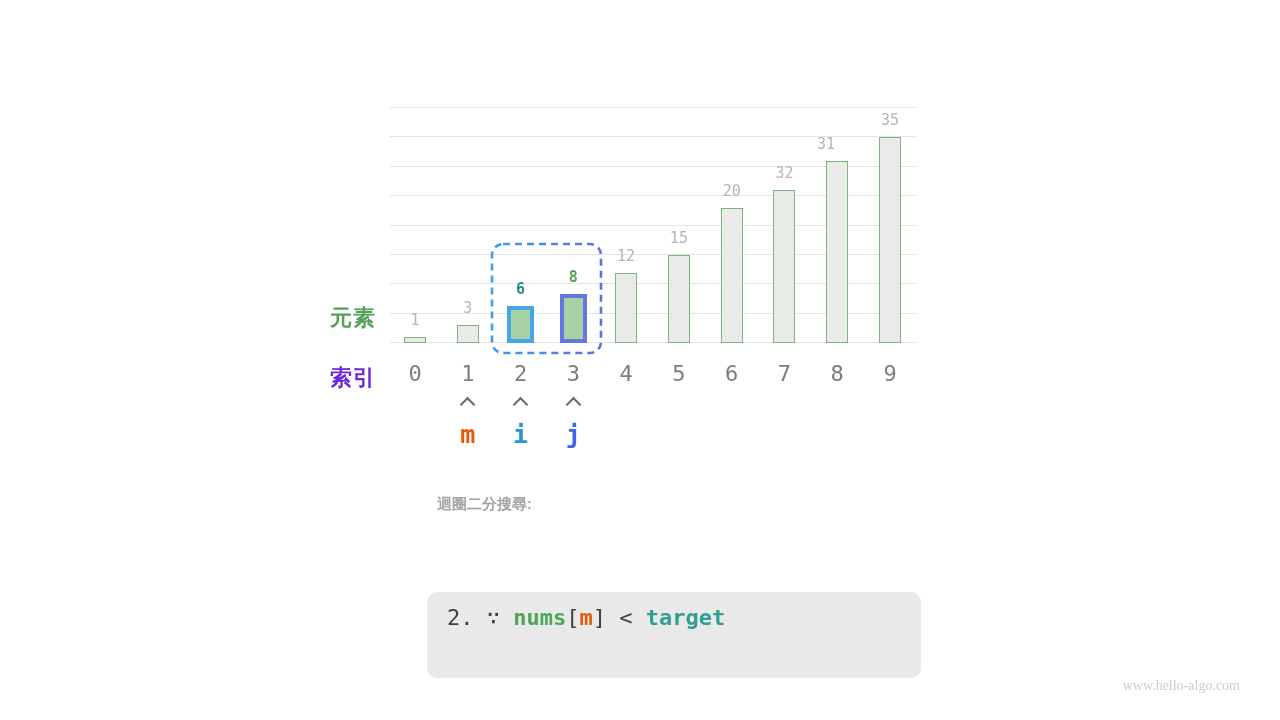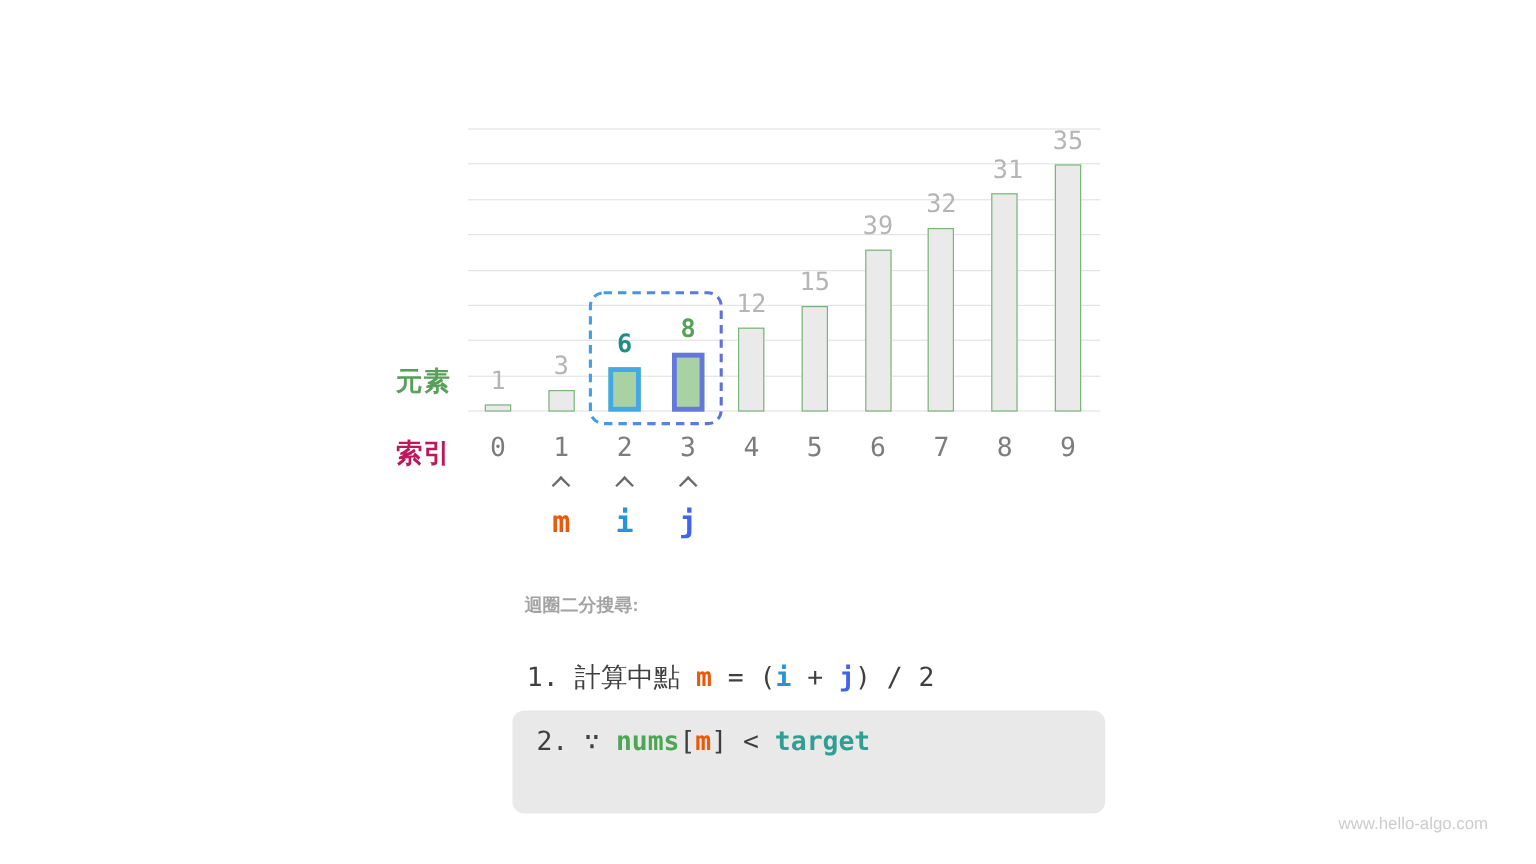--- a/index.html
+++ b/index.html
@@ -4,27 +4,27 @@
 <style>
   html,body{margin:0;padding:0;background:#fff;}
   .canvas{position:relative;width:1280px;height:720px;background:#fff;overflow:hidden;
           font-family:"Liberation Sans","DejaVu Sans",sans-serif;}
 
   
   .plot{position:absolute;left:390px;top:104px;width:527px;height:239px;}
   .gridline{position:absolute;left:0;width:100%;height:1px;background:#e3e3e3;}
   .bar{position:absolute;bottom:0;box-sizing:border-box;background:#eaeaea;border:1px solid #7ab57a;}
   .bar.hl{background:#a9d2a4;border-width:4px;}
-  .val-label{position:absolute;width:56px;text-align:center;font-size:21px;color:#b5b5b5;
+  .val-label{position:absolute;width:56px;text-align:center;font-size:15px;color:#b5b5b5;
              font-family:"DejaVu Sans Mono","Liberation Mono",monospace;}
   .sel-rect{position:absolute;left:490px;top:242px;width:114px;height:114px;pointer-events:none;}
 
   .row-label{position:absolute;font-size:22px;font-weight:bold;letter-spacing:1px;}
   .row-label.element{left:330px;top:303px;color:#57a05a;}
-  .row-label.index{left:330px;top:363px;color:#be185d;}
+  .row-label.index{left:330px;top:363px;color:#6d28d9;}
 
   .index-row{position:absolute;left:0;top:361px;width:1280px;height:30px;}
   .idx{position:absolute;width:40px;text-align:center;font-size:22px;color:#7d7d7d;
        font-family:"DejaVu Sans Mono","Liberation Mono",monospace;}
 
   .pointer-row{position:absolute;left:0;top:0;width:1280px;height:720px;pointer-events:none;}
   .arrow{position:absolute;width:9px;height:9px;border-left:2.5px solid #6a6a6a;
          border-top:2.5px solid #6a6a6a;transform:rotate(45deg);}
   .ptr{position:absolute;width:40px;text-align:center;font-size:25px;font-weight:bold;
        font-family:"DejaVu Sans Mono","Liberation Mono",monospace;}
@@ -44,21 +44,21 @@
   .seg.nums{color:#4ca653;font-weight:bold;}
   .seg.target{color:#2f9e93;font-weight:bold;}
 
   
   .step-badge{position:absolute;left:34px;top:641px;width:147px;height:50px;box-sizing:border-box;
               background:#fcfcfc;border:2px solid #a6a6a6;border-radius:9px;
               display:flex;align-items:center;justify-content:center;
               font-size:27px;font-weight:bold;color:#8d8d8d;letter-spacing:2px;
               font-family:"DejaVu Sans Mono","Liberation Mono",monospace;}
   .watermark{position:absolute;right:40px;top:678px;font-size:14px;color:#cccccc;
-             font-family:Liberation Sans, sans-serif;}
+             font-family:Liberation Serif, serif;}
 </style>
 </head>
 <body>
 
 <div class="canvas">
 
   <div class="plot" id="plot">
       <div class="gridline" style="bottom: 0px;"></div>
       <div class="gridline" style="bottom: 29.375px;"></div>
       <div class="gridline" style="bottom: 58.75px;"></div>
@@ -74,25 +74,25 @@
       <div class="val-label" style="left: 49.78px; bottom: 25.625px;">3</div>
       <div class="bar hl" style="left: 117.06px; width: 27px; height: 37.25px; border-color: rgb(69, 166, 232);"></div>
       <div class="val-label" style="left: 102.56px; bottom: 45.25px; color: rgb(33, 140, 132); font-weight: bold;">6</div>
       <div class="bar hl" style="left: 169.84px; width: 27px; height: 49px; border-color: rgb(101, 118, 221);"></div>
       <div class="val-label" style="left: 155.34px; bottom: 57px; color: rgb(85, 162, 87); font-weight: bold;">8</div>
       <div class="bar" style="left: 225.12px; width: 22px; height: 70.5px;"></div>
       <div class="val-label" style="left: 208.12px; bottom: 78.5px;">12</div>
       <div class="bar" style="left: 277.9px; width: 22px; height: 88.125px;"></div>
       <div class="val-label" style="left: 260.9px; bottom: 96.125px;">15</div>
       <div class="bar" style="left: 330.68px; width: 22px; height: 135.125px;"></div>
-      <div class="val-label" style="left: 313.68px; bottom: 143.125px;">39</div>
+      <div class="val-label" style="left: 313.68px; bottom: 143.125px;">20</div>
       <div class="bar" style="left: 383.46px; width: 22px; height: 152.75px;"></div>
       <div class="val-label" style="left: 366.46px; bottom: 160.75px;">32</div>
       <div class="bar" style="left: 436.24px; width: 22px; height: 182.125px;"></div>
-      <div class="val-label" style="left: 422px; bottom: 190.125px;">31</div>
+      <div class="val-label" style="left: 408px; bottom: 190.125px;">31</div>
       <div class="bar" style="left: 489.02px; width: 22px; height: 205.625px;"></div>
       <div class="val-label" style="left: 472.02px; bottom: 213.625px;">35</div>
     </div>
 
   <svg class="sel-rect" viewBox="0 0 114 114" width="114" height="114" style="left: 489.56px; top: 242px;">
     <defs>
       <linearGradient id="selgrad" x1="0" y1="0" x2="1" y2="0">
         <stop offset="0" stop-color="#3fa0e8"></stop>
         <stop offset="1" stop-color="#5f71da"></stop>
       </linearGradient>
@@ -118,21 +118,20 @@
   <div class="pointer-row" id="pointer-row">
       <span class="arrow" style="left: 462.28px; top: 399px;"></span>
       <div class="ptr" style="left: 447.78px; top: 420px; color: rgb(232, 89, 12);">m</div>
       <span class="arrow" style="left: 515.06px; top: 399px;"></span>
       <div class="ptr" style="left: 500.56px; top: 420px; color: rgb(38, 148, 216);">i</div>
       <span class="arrow" style="left: 567.84px; top: 399px;"></span>
       <div class="ptr" style="left: 553.34px; top: 420px; color: rgb(66, 99, 235);">j</div>
     </div>
 
   <div class="cap-title">迴圈二分搜尋:</div>
-  <div class="cap-line1"><span class="seg ">1. 計算中點 </span><span class="seg m">m</span><span class="seg "> = (</span><span class="seg i">i</span><span class="seg "> + </span><span class="seg j">j</span><span class="seg ">) / 2</span></div>
 
   <div class="cap-box">
     <div class="line line1"><span class="seg ">2. ∵ </span><span class="seg nums">nums</span><span class="seg ">[</span><span class="seg m">m</span><span class="seg ">]</span><span class="seg "> &lt; </span><span class="seg target">target</span></div>
   </div>
 
   <div class="watermark">www.hello-algo.com</div>
 
 </div>
 
 </body></html>

